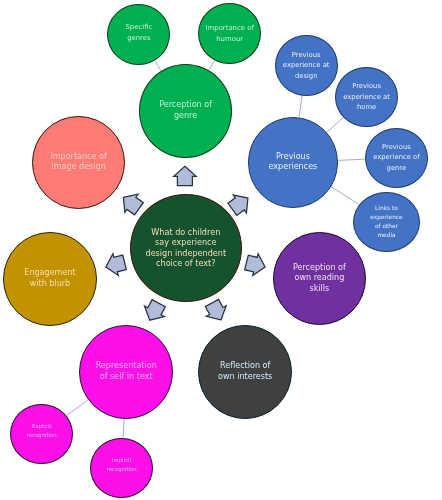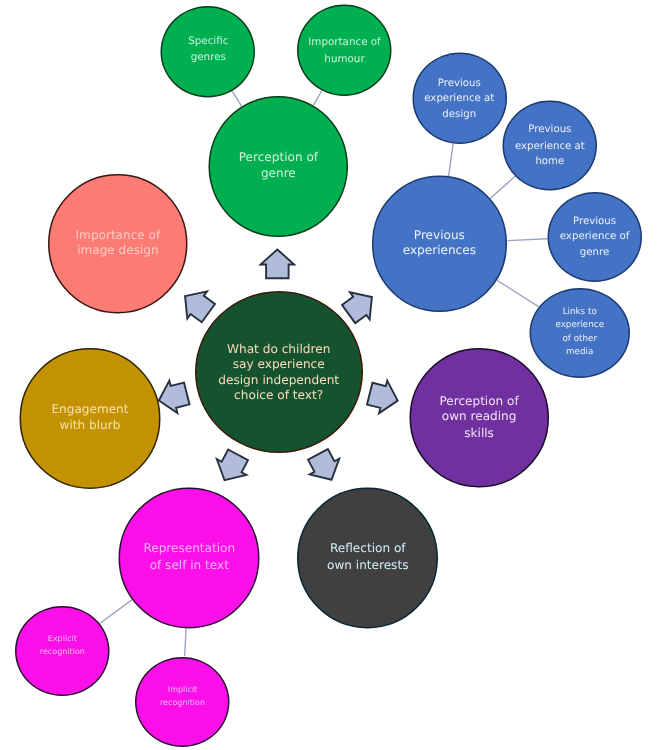--- a/index.html
+++ b/index.html
@@ -95,21 +95,21 @@
           <div style="white-space: nowrap;">of other</div>
           <div style="white-space: nowrap;">media</div>
         </span>
       </div>
       <div class="node" style="left: 32px; top: 115.6px; width: 93.2px; height: 93.2px; background: rgb(252, 123, 116); border: 1.6px solid rgb(58, 20, 16); color: rgb(254, 201, 196); font-size: 8.05px;">
         <span style="line-height: 10.5px; text-indent: 0px;">
           <div style="white-space: nowrap;">Importance of</div>
           <div style="white-space: nowrap;">image design</div>
         </span>
       </div>
-      <div class="node" style="left: 13px; top: 231.5px; width: 94px; height: 94px; background: rgb(195, 146, 0); border: 1.6px solid rgb(45, 37, 5); color: rgb(247, 224, 173); font-size: 8.05px;">
+      <div class="node" style="left: 3px; top: 231.5px; width: 94px; height: 94px; background: rgb(195, 146, 0); border: 1.6px solid rgb(45, 37, 5); color: rgb(247, 224, 173); font-size: 8.05px;">
         <span style="line-height: 10.5px; text-indent: 0px;">
           <div style="white-space: nowrap;">Engagement</div>
           <div style="white-space: nowrap;">with blurb</div>
         </span>
       </div>
       <div class="node" style="left: 272.8px; top: 232px; width: 93.2px; height: 93.2px; background: rgb(112, 48, 160); border: 1.6px solid rgb(25, 10, 40); color: rgb(241, 226, 246); font-size: 8.05px;">
         <span style="line-height: 10.5px; text-indent: 0px;">
           <div style="white-space: nowrap;">Perception of</div>
           <div style="white-space: nowrap;">own reading</div>
           <div style="white-space: nowrap;">skills</div>

